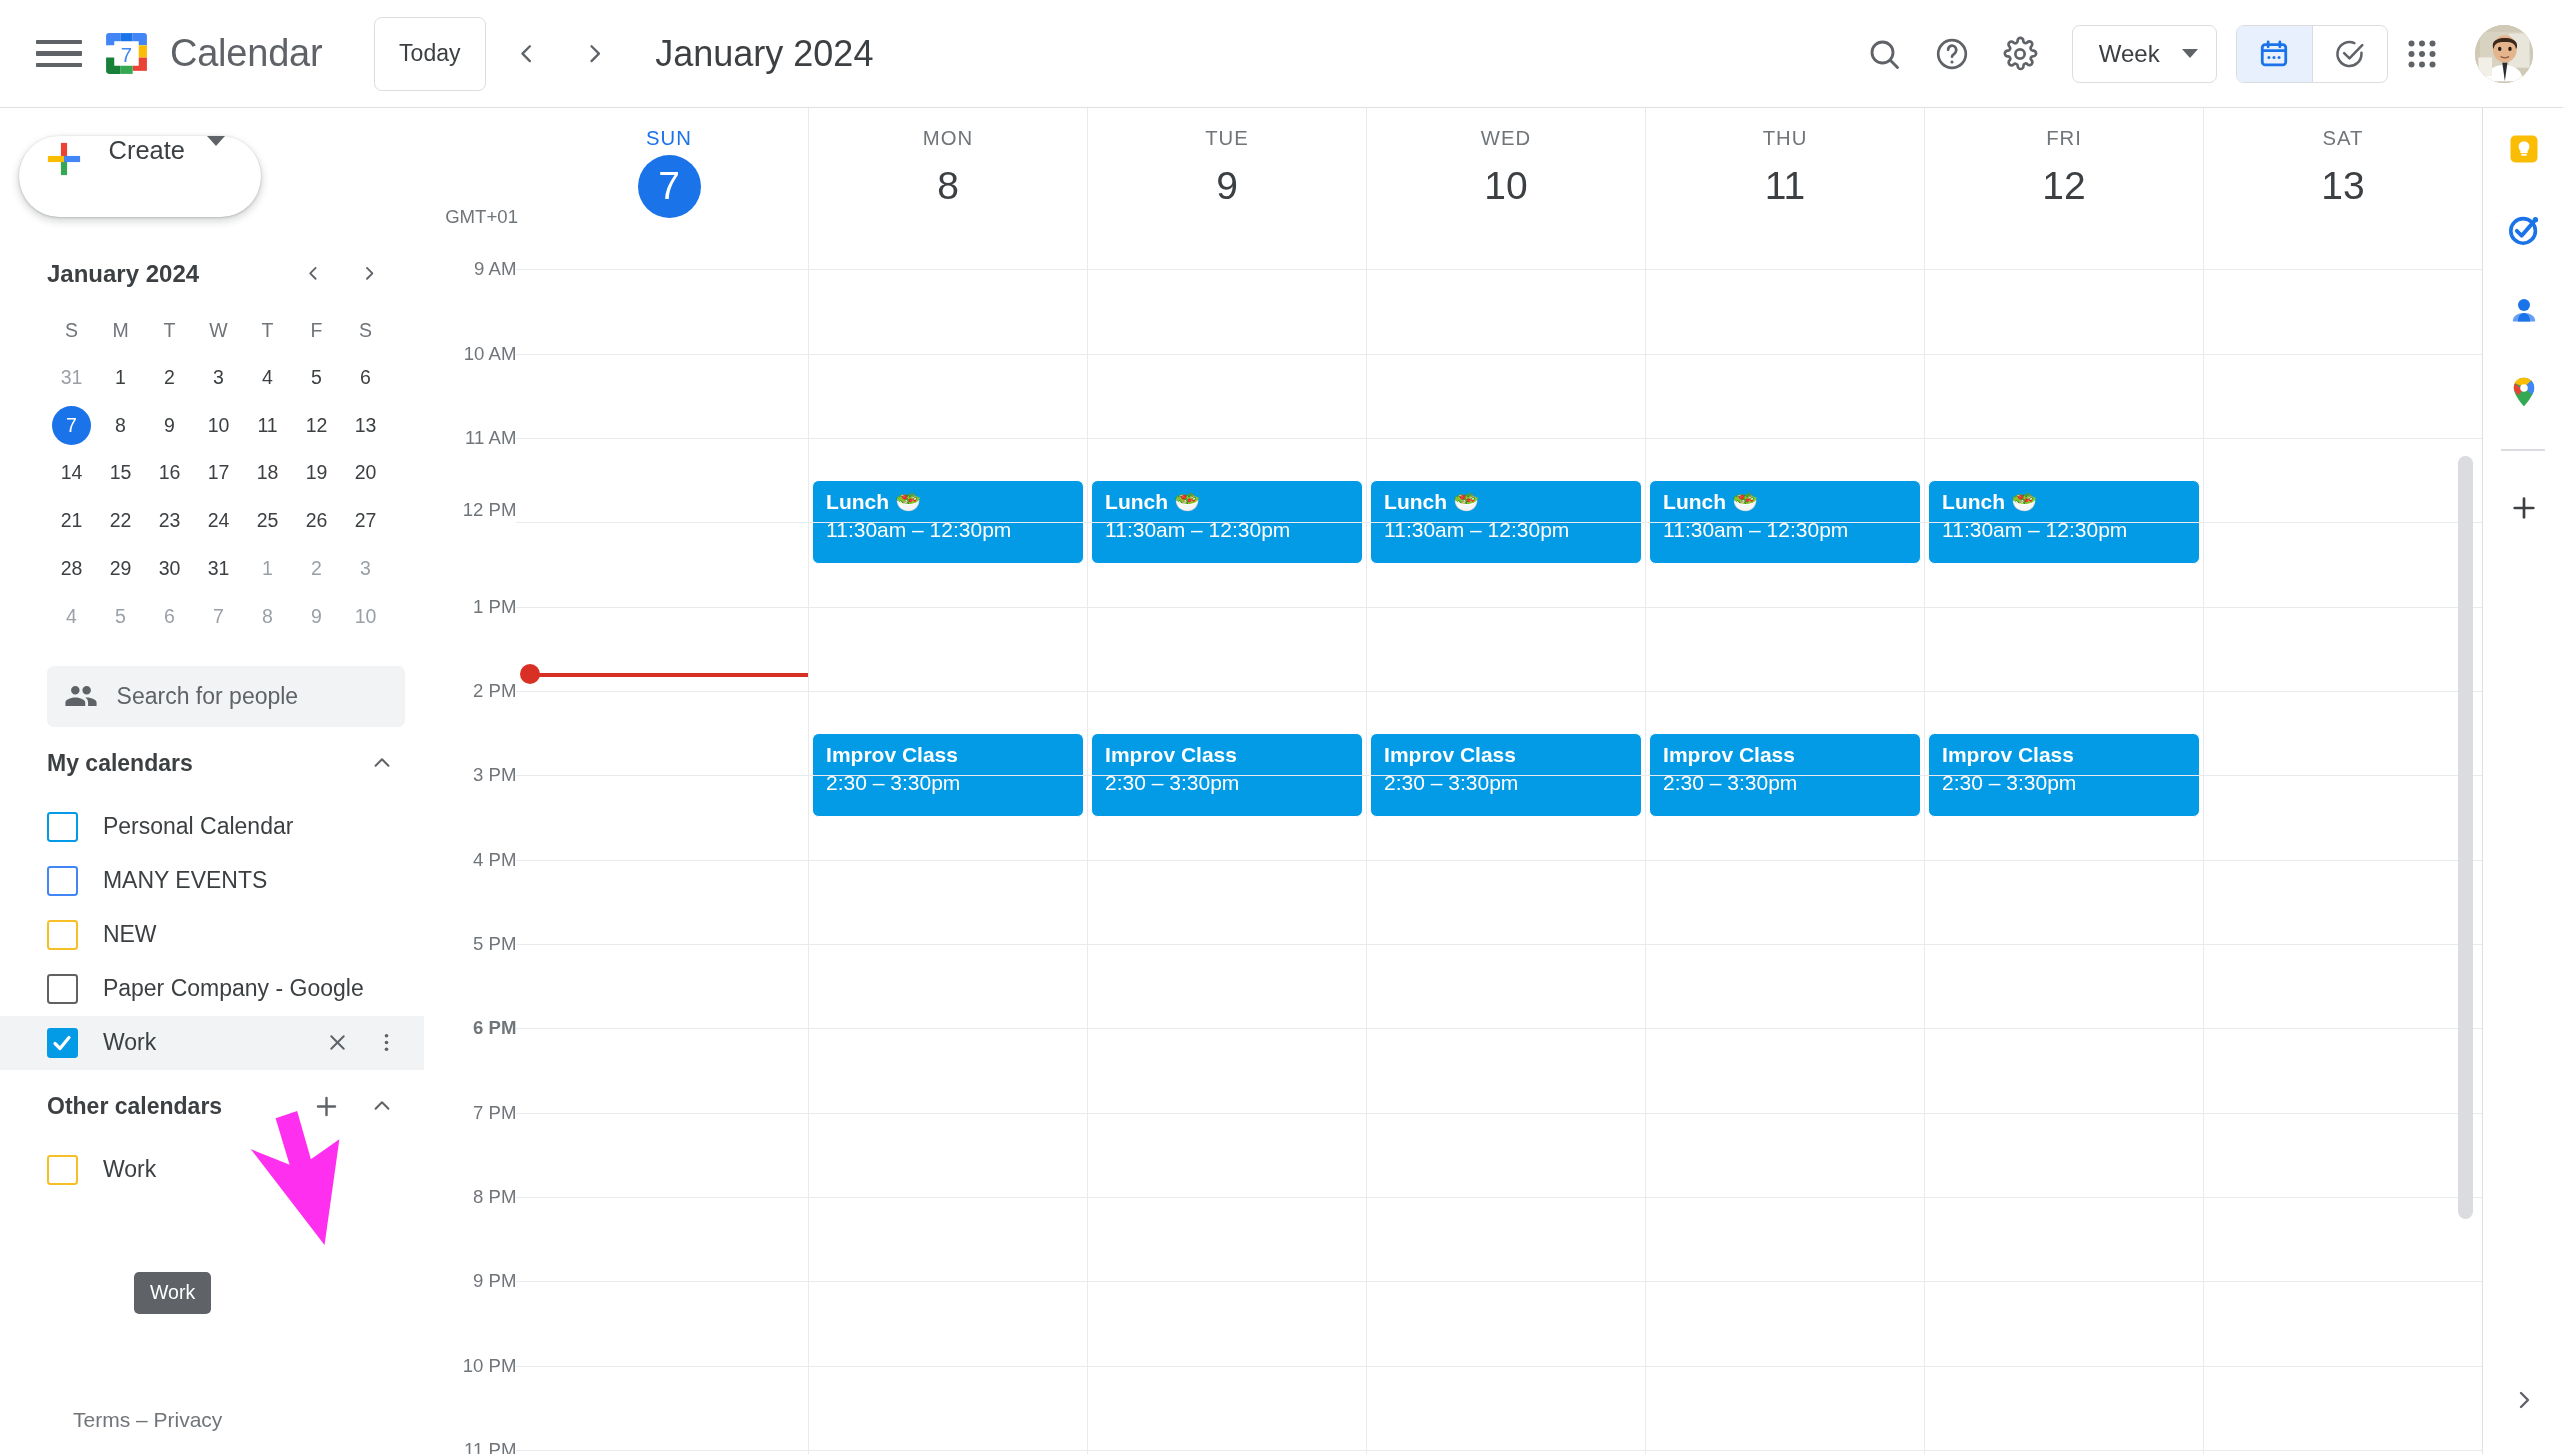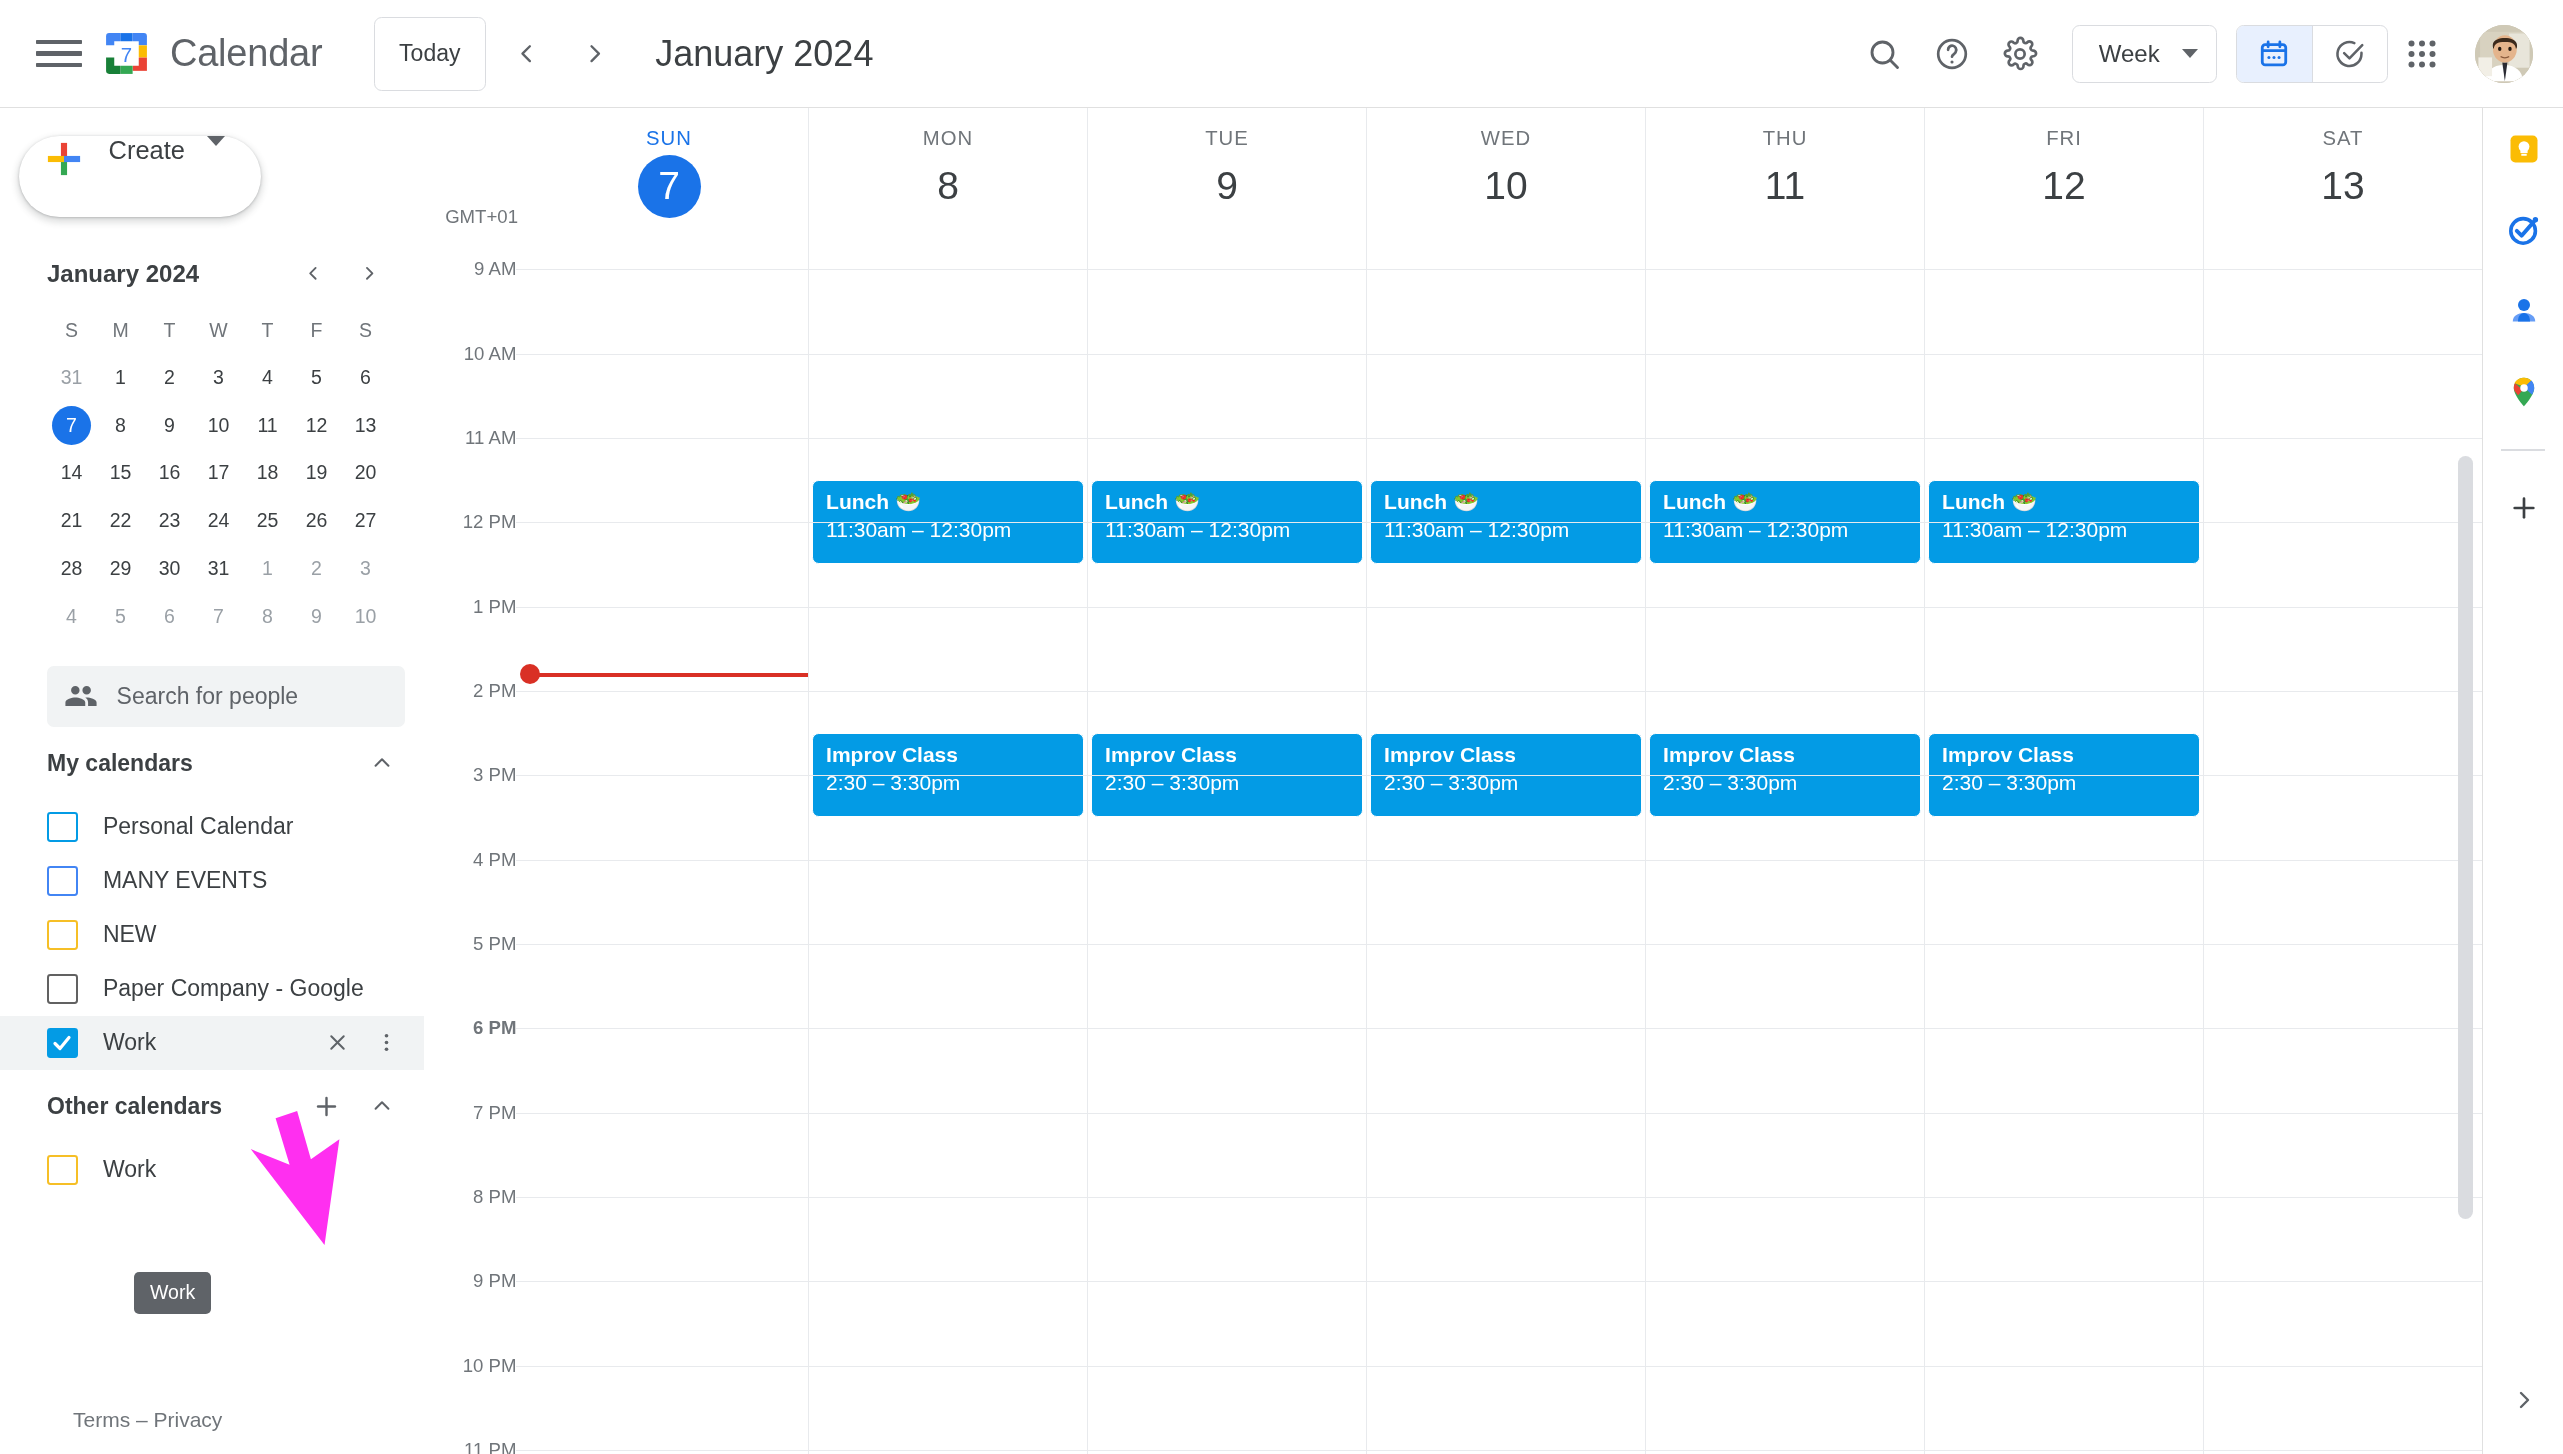--- a/index.html
+++ b/index.html
@@ -690,21 +690,21 @@
         </div>
       </div>
   </div>
 
   <div class="gridwrap">
     <div class="gridinner" id="gridinner">
       <div class="gutter" id="gutter">
           <div class="tlabel" style="top: 25.4px;">9 AM</div>
           <div class="tlabel" style="top: 110px;">10 AM</div>
           <div class="tlabel" style="top: 194px;">11 AM</div>
-          <div class="tlabel" style="top: 278px;">12 PM</div>
+          <div class="tlabel" style="top: 266px;">12 PM</div>
           <div class="tlabel" style="top: 363px;">1 PM</div>
           <div class="tlabel" style="top: 447px;">2 PM</div>
           <div class="tlabel" style="top: 531px;">3 PM</div>
           <div class="tlabel" style="top: 616px;">4 PM</div>
           <div class="tlabel" style="top: 700px;">5 PM</div>
           <div class="tlabel" style="top: 784px; font-weight: bold;">6 PM</div>
           <div class="tlabel" style="top: 869px;">7 PM</div>
           <div class="tlabel" style="top: 953px;">8 PM</div>
           <div class="tlabel" style="top: 1037px;">9 PM</div>
           <div class="tlabel" style="top: 1122px;">10 PM</div>

